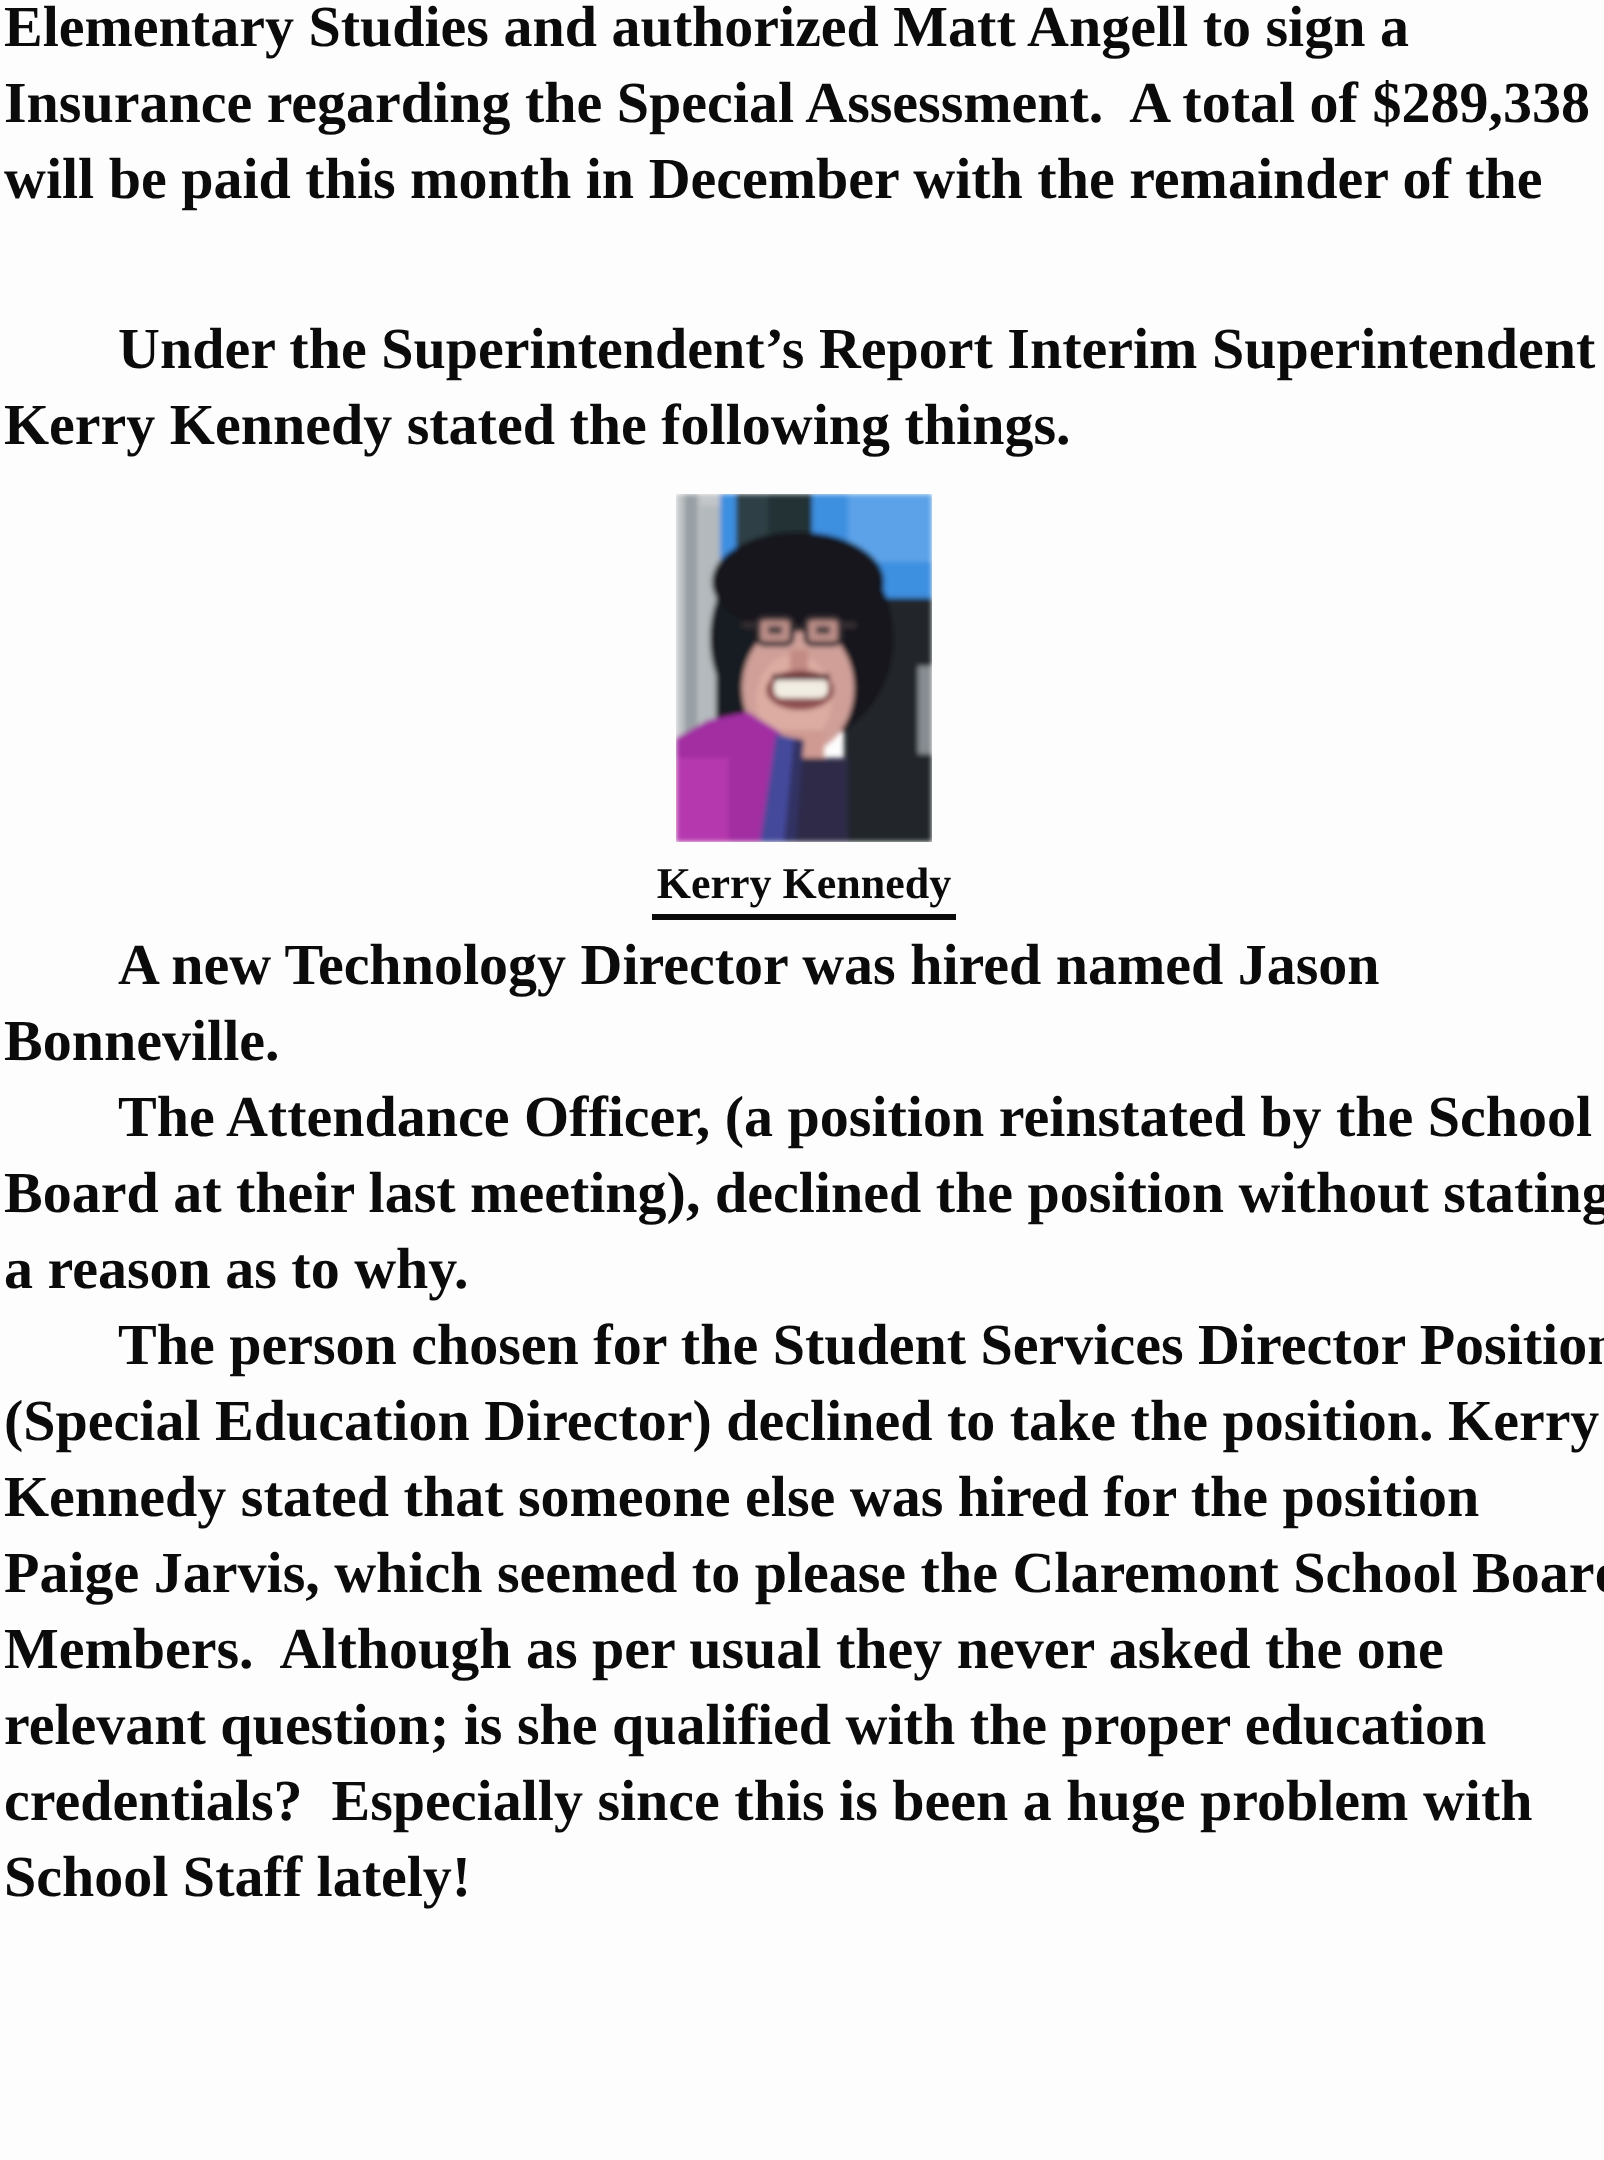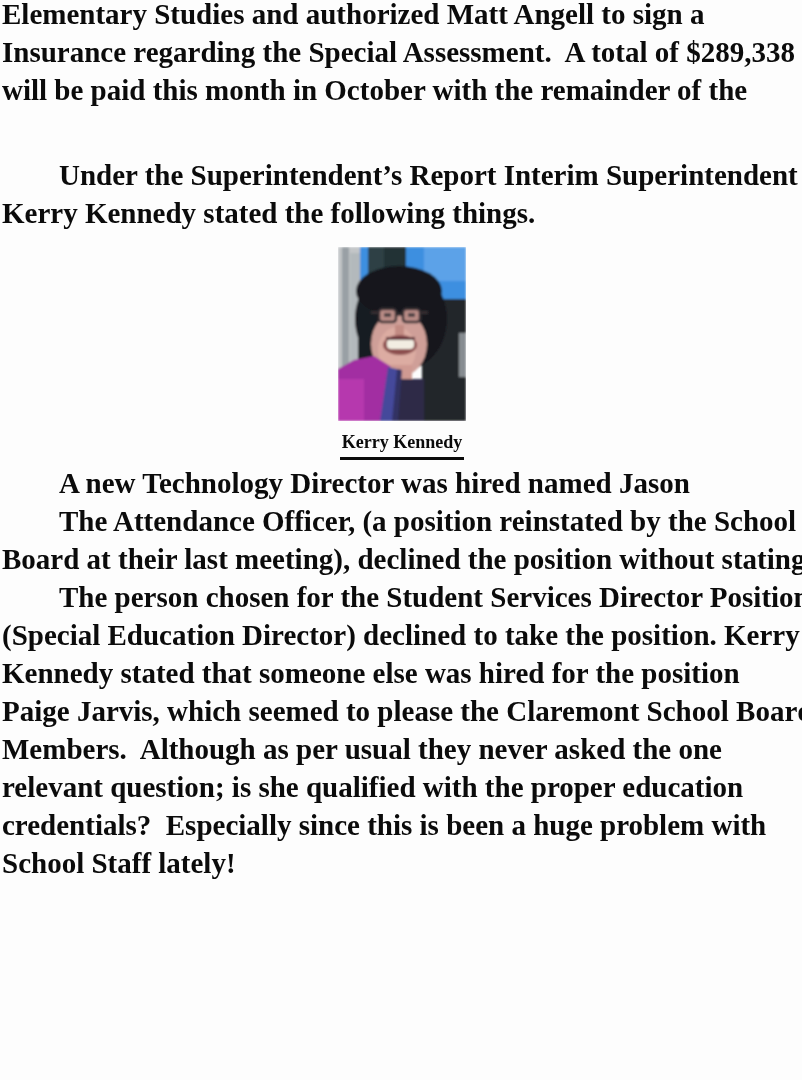--- a/index.html
+++ b/index.html
@@ -23,39 +23,39 @@
   .indent { padding-left: 57px; }
   .para-gap { margin-top: 47px; }
   .after-caption { margin-top: 4px; }
   figure.photo-figure {
     margin: 15px 0 0 0;
     text-align: center;
   }
   figure.photo-figure svg { display: inline-block; vertical-align: top; }
   figcaption {
     margin-top: 8px;
-    font-size: 18px;
+    font-size: 22px;
     line-height: 26px;
     text-align: center;
   }
   .caption-text {
     display: inline-block;
     border-bottom: 3px solid #0b0b0b;
     padding: 0 2px 2px 2px;
   }
 </style>
 </head>
 <body>
 
 <div class="doc">
 
   <div class="para">
     <div class="line">Elementary Studies and authorized Matt Angell to sign a</div>
     <div class="line">Insurance regarding the Special Assessment.  A total of $289,338</div>
-    <div class="line">will be paid this month in October with the remainder of the</div>
+    <div class="line">will be paid this month in December with the remainder of the</div>
   </div>
 
   <div class="para para-gap">
     <div class="line indent">Under the Superintendent’s Report Interim Superintendent</div>
     <div class="line">Kerry Kennedy stated the following things.</div>
   </div>
 
   <figure class="photo-figure">
     <svg width="128" height="174" viewBox="0 0 128 174" role="img" aria-label="portrait of Interim Superintendent Kerry Kennedy">
       <defs>
@@ -111,25 +111,27 @@
         <polygon points="59,122 64,123 60,174 54,174" fill="#303263"></polygon>
       </g>
     </svg>
     <figcaption>
       <span class="caption-text">Kerry Kennedy</span>
     </figcaption>
   </figure>
 
   <div class="para after-caption">
     <div class="line indent">A new Technology Director was hired named Jason</div>
+    <div class="line">Bonneville.</div>
   </div>
 
   <div class="para">
     <div class="line indent">The Attendance Officer, (a position reinstated by the School</div>
     <div class="line">Board at their last meeting), declined the position without stating</div>
+    <div class="line">a reason as to why.</div>
   </div>
 
   <div class="para">
     <div class="line indent">The person chosen for the Student Services Director Position</div>
     <div class="line">(Special Education Director) declined to take the position. Kerry</div>
     <div class="line">Kennedy stated that someone else was hired for the position</div>
     <div class="line">Paige Jarvis, which seemed to please the Claremont School Board</div>
     <div class="line">Members.  Although as per usual they never asked the one</div>
     <div class="line">relevant question; is she qualified with the proper education</div>
     <div class="line">credentials?  Especially since this is been a huge problem with</div>

